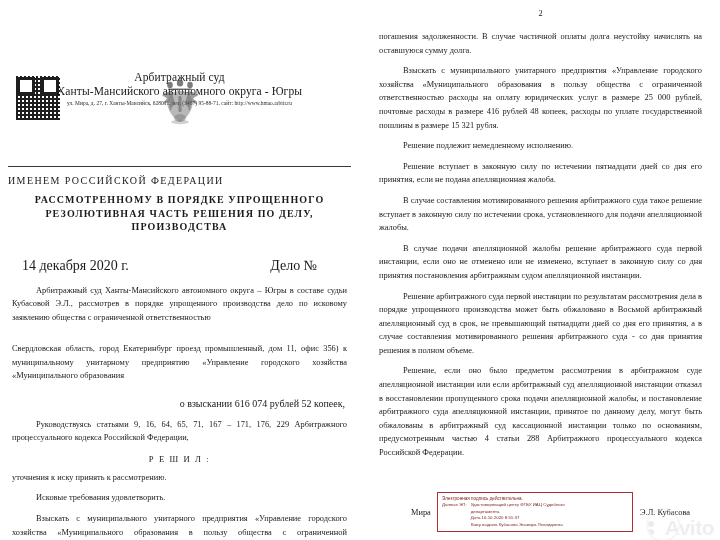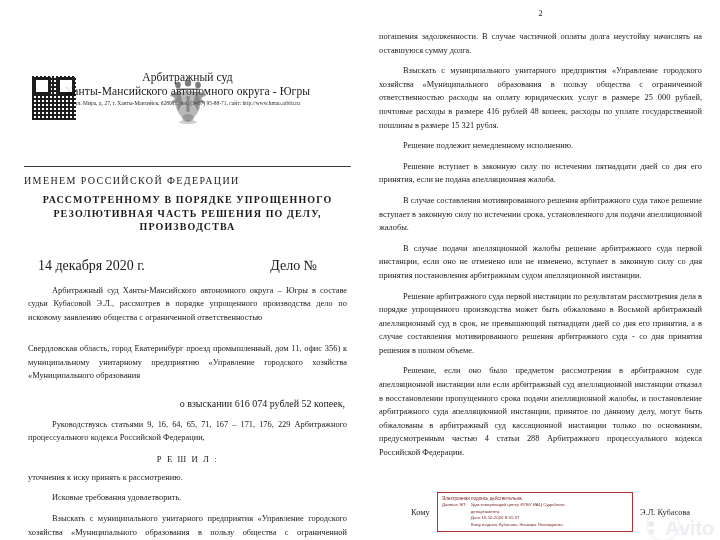--- a/index.html
+++ b/index.html
@@ -23,21 +23,21 @@
     display: flex;
     box-sizing: border-box;
   }
 
   .col {
     position: relative;
     box-sizing: border-box;
   }
   .col-left {
     width: 365px;
-    padding: 8px 14px 0 24px;
+    padding: 8px 14px 0 8px;
   }
   .col-right {
     width: 355px;
     padding: 8px 14px 0 10px;
   }
 
   
   .header-top {
     position: relative;
     height: 92px;
@@ -316,21 +316,21 @@
     <p class="body noind">погашения задолженности. В случае частичной оплаты долга неустойку начислять на оставшуюся сумму долга.</p>
     <p class="body gap-sm">Взыскать с муниципального унитарного предприятия «Управление городского хозяйства «Муниципального образования в пользу общества с ограниченной ответственностью расходы на оплату юридических услуг в размере 25 000 рублей, почтовые расходы в размере 416 рублей 48 копеек, расходы по уплате государственной пошлины в размере 15 321 рубля.</p>
     <p class="body gap-sm">Решение подлежит немедленному исполнению.</p>
     <p class="body gap-sm">Решение вступает в законную силу по истечении пятнадцати дней со дня его принятия, если не подана апелляционная жалоба.</p>
     <p class="body gap-sm">В случае составления мотивированного решения арбитражного суда такое решение вступает в законную силу по истечении срока, установленного для подачи апелляционной жалобы.</p>
     <p class="body gap-sm">В случае подачи апелляционной жалобы решение арбитражного суда первой инстанции, если оно не отменено или не изменено, вступает в законную силу со дня принятия постановления арбитражным судом апелляционной инстанции.</p>
     <p class="body gap-sm">Решение арбитражного суда первой инстанции по результатам рассмотрения дела в порядке упрощенного производства может быть обжаловано в Восьмой арбитражный апелляционный суд в срок, не превышающий пятнадцати дней со дня его принятия, а в случае составления мотивированного решения арбитражного суда - со дня принятия решения в полном объеме.</p>
     <p class="body gap-sm">Решение, если оно было предметом рассмотрения в арбитражном суде апелляционной инстанции или если арбитражный суд апелляционной инстанции отказал в восстановлении пропущенного срока подачи апелляционной жалобы, и постановление арбитражного суда апелляционной инстанции, принятое по данному делу, могут быть обжалованы в арбитражный суд кассационной инстанции только по основаниям, предусмотренным частью 4 статьи 288 Арбитражного процессуального кодекса Российской Федерации.</p>
 
     <div class="sig-row">
-      <span>Кому</span>
+      <span>Мира</span>
       <span>Э.Л. Кубасова</span>
     </div>
 
     <div class="estamp">
       <div class="e-title">Электронная подпись действительна.</div>
       <div class="e-row">
         <span class="e-label">Данные ЭП:</span>
         <span class="e-vals">
           <div>Удостоверяющий центр ФГБУ ИАЦ Судебного</div>
           <div>департамента</div>

